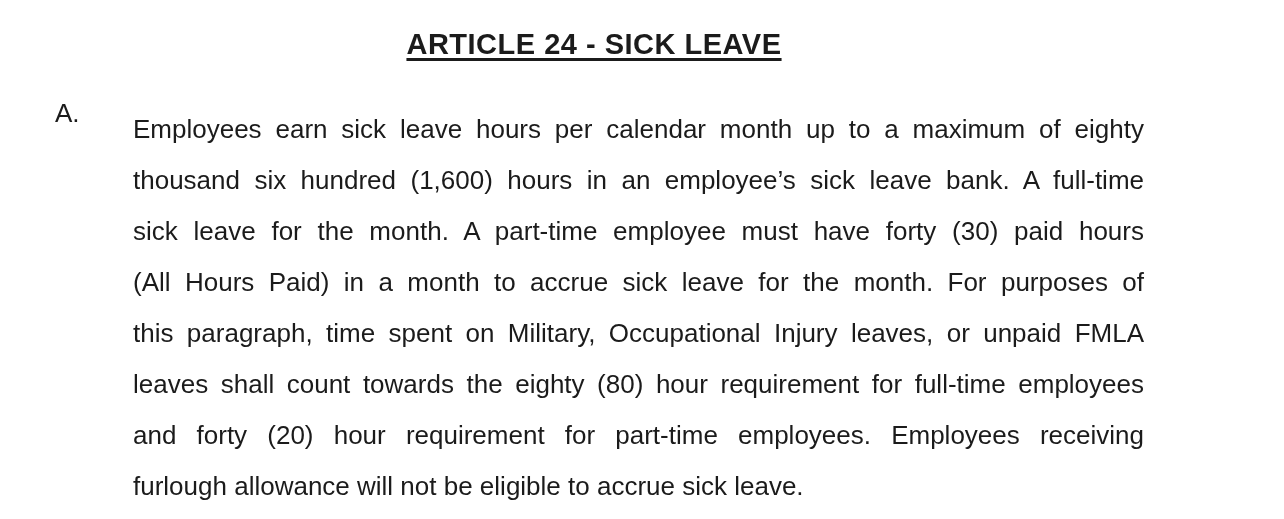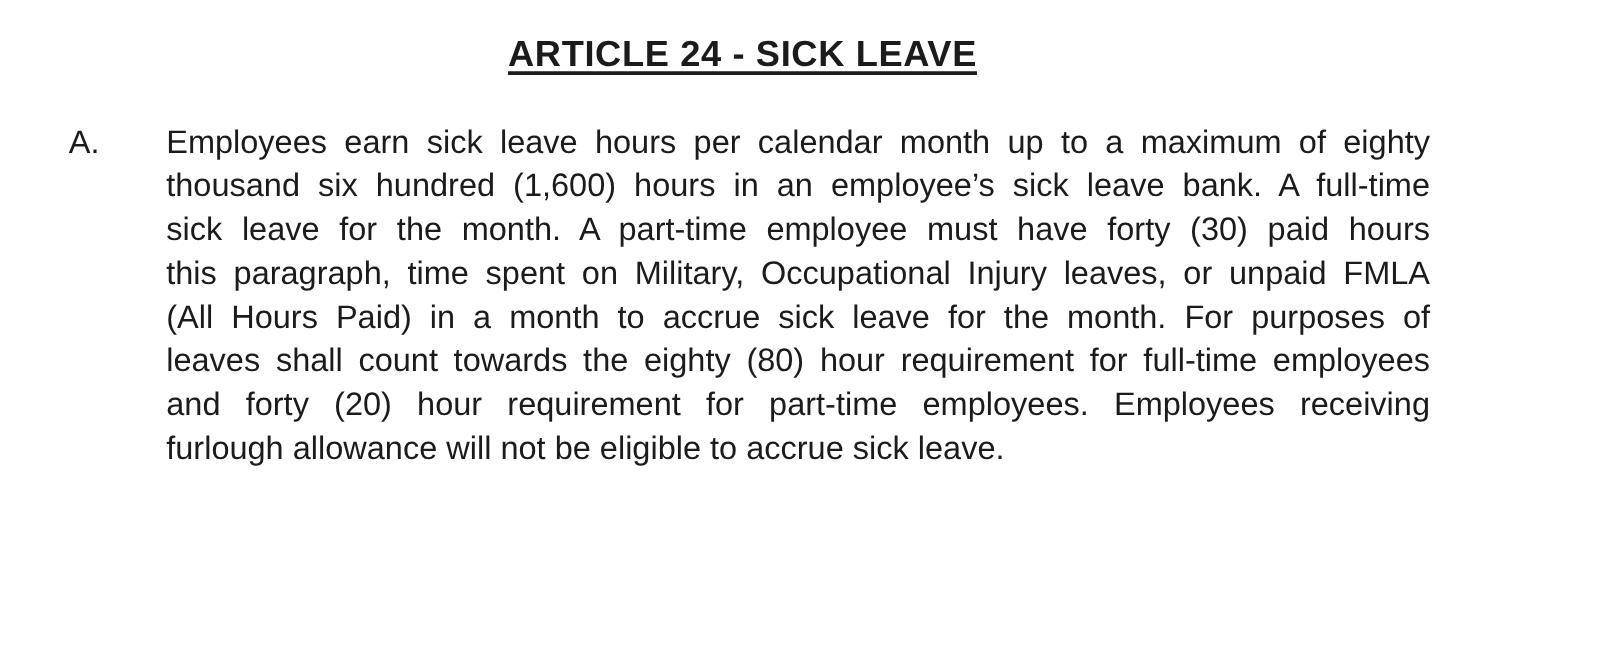--- a/index.html
+++ b/index.html
@@ -40,39 +40,40 @@
   }
   .paragraph .body {
     flex: 1 1 auto;
     font-size: 26px;
     line-height: 35px;
   }
   .paragraph .body .line {
     text-align: justify;
     text-align-last: justify;
     white-space: normal;
+    margin-top: 16px;
   }
   .paragraph .body .line.last {
     text-align: center;
     text-align-last: left;
   }
 </style>
 </head>
 <body>
 
 <div class="page">
   <div class="title">
     <span>ARTICLE 24 - SICK LEAVE</span>
   </div>
   <div class="paragraph">
     <div class="label">A.</div>
     <div class="body">
         <div class="line">Employees earn sick leave hours per calendar month up to a maximum of eighty</div>
         <div class="line">thousand six hundred (1,600) hours in an employee’s sick leave bank.  A full-time</div>
         <div class="line">sick leave for the month.  A part-time employee must have forty (30) paid hours</div>
+        <div class="line">(All Hours Paid) in a month to accrue sick leave for the month.  For purposes of</div>
         <div class="line">this paragraph, time spent on Military, Occupational Injury leaves, or unpaid FMLA</div>
-        <div class="line">(All Hours Paid) in a month to accrue sick leave for the month.  For purposes of</div>
         <div class="line">leaves shall count towards the eighty (80) hour requirement for full-time employees</div>
         <div class="line">and forty (20) hour requirement for part-time employees.  Employees receiving</div>
         <div class="line last">furlough allowance will not be eligible to accrue sick leave.</div>
       </div>
   </div>
 </div>
 
 </body></html>

